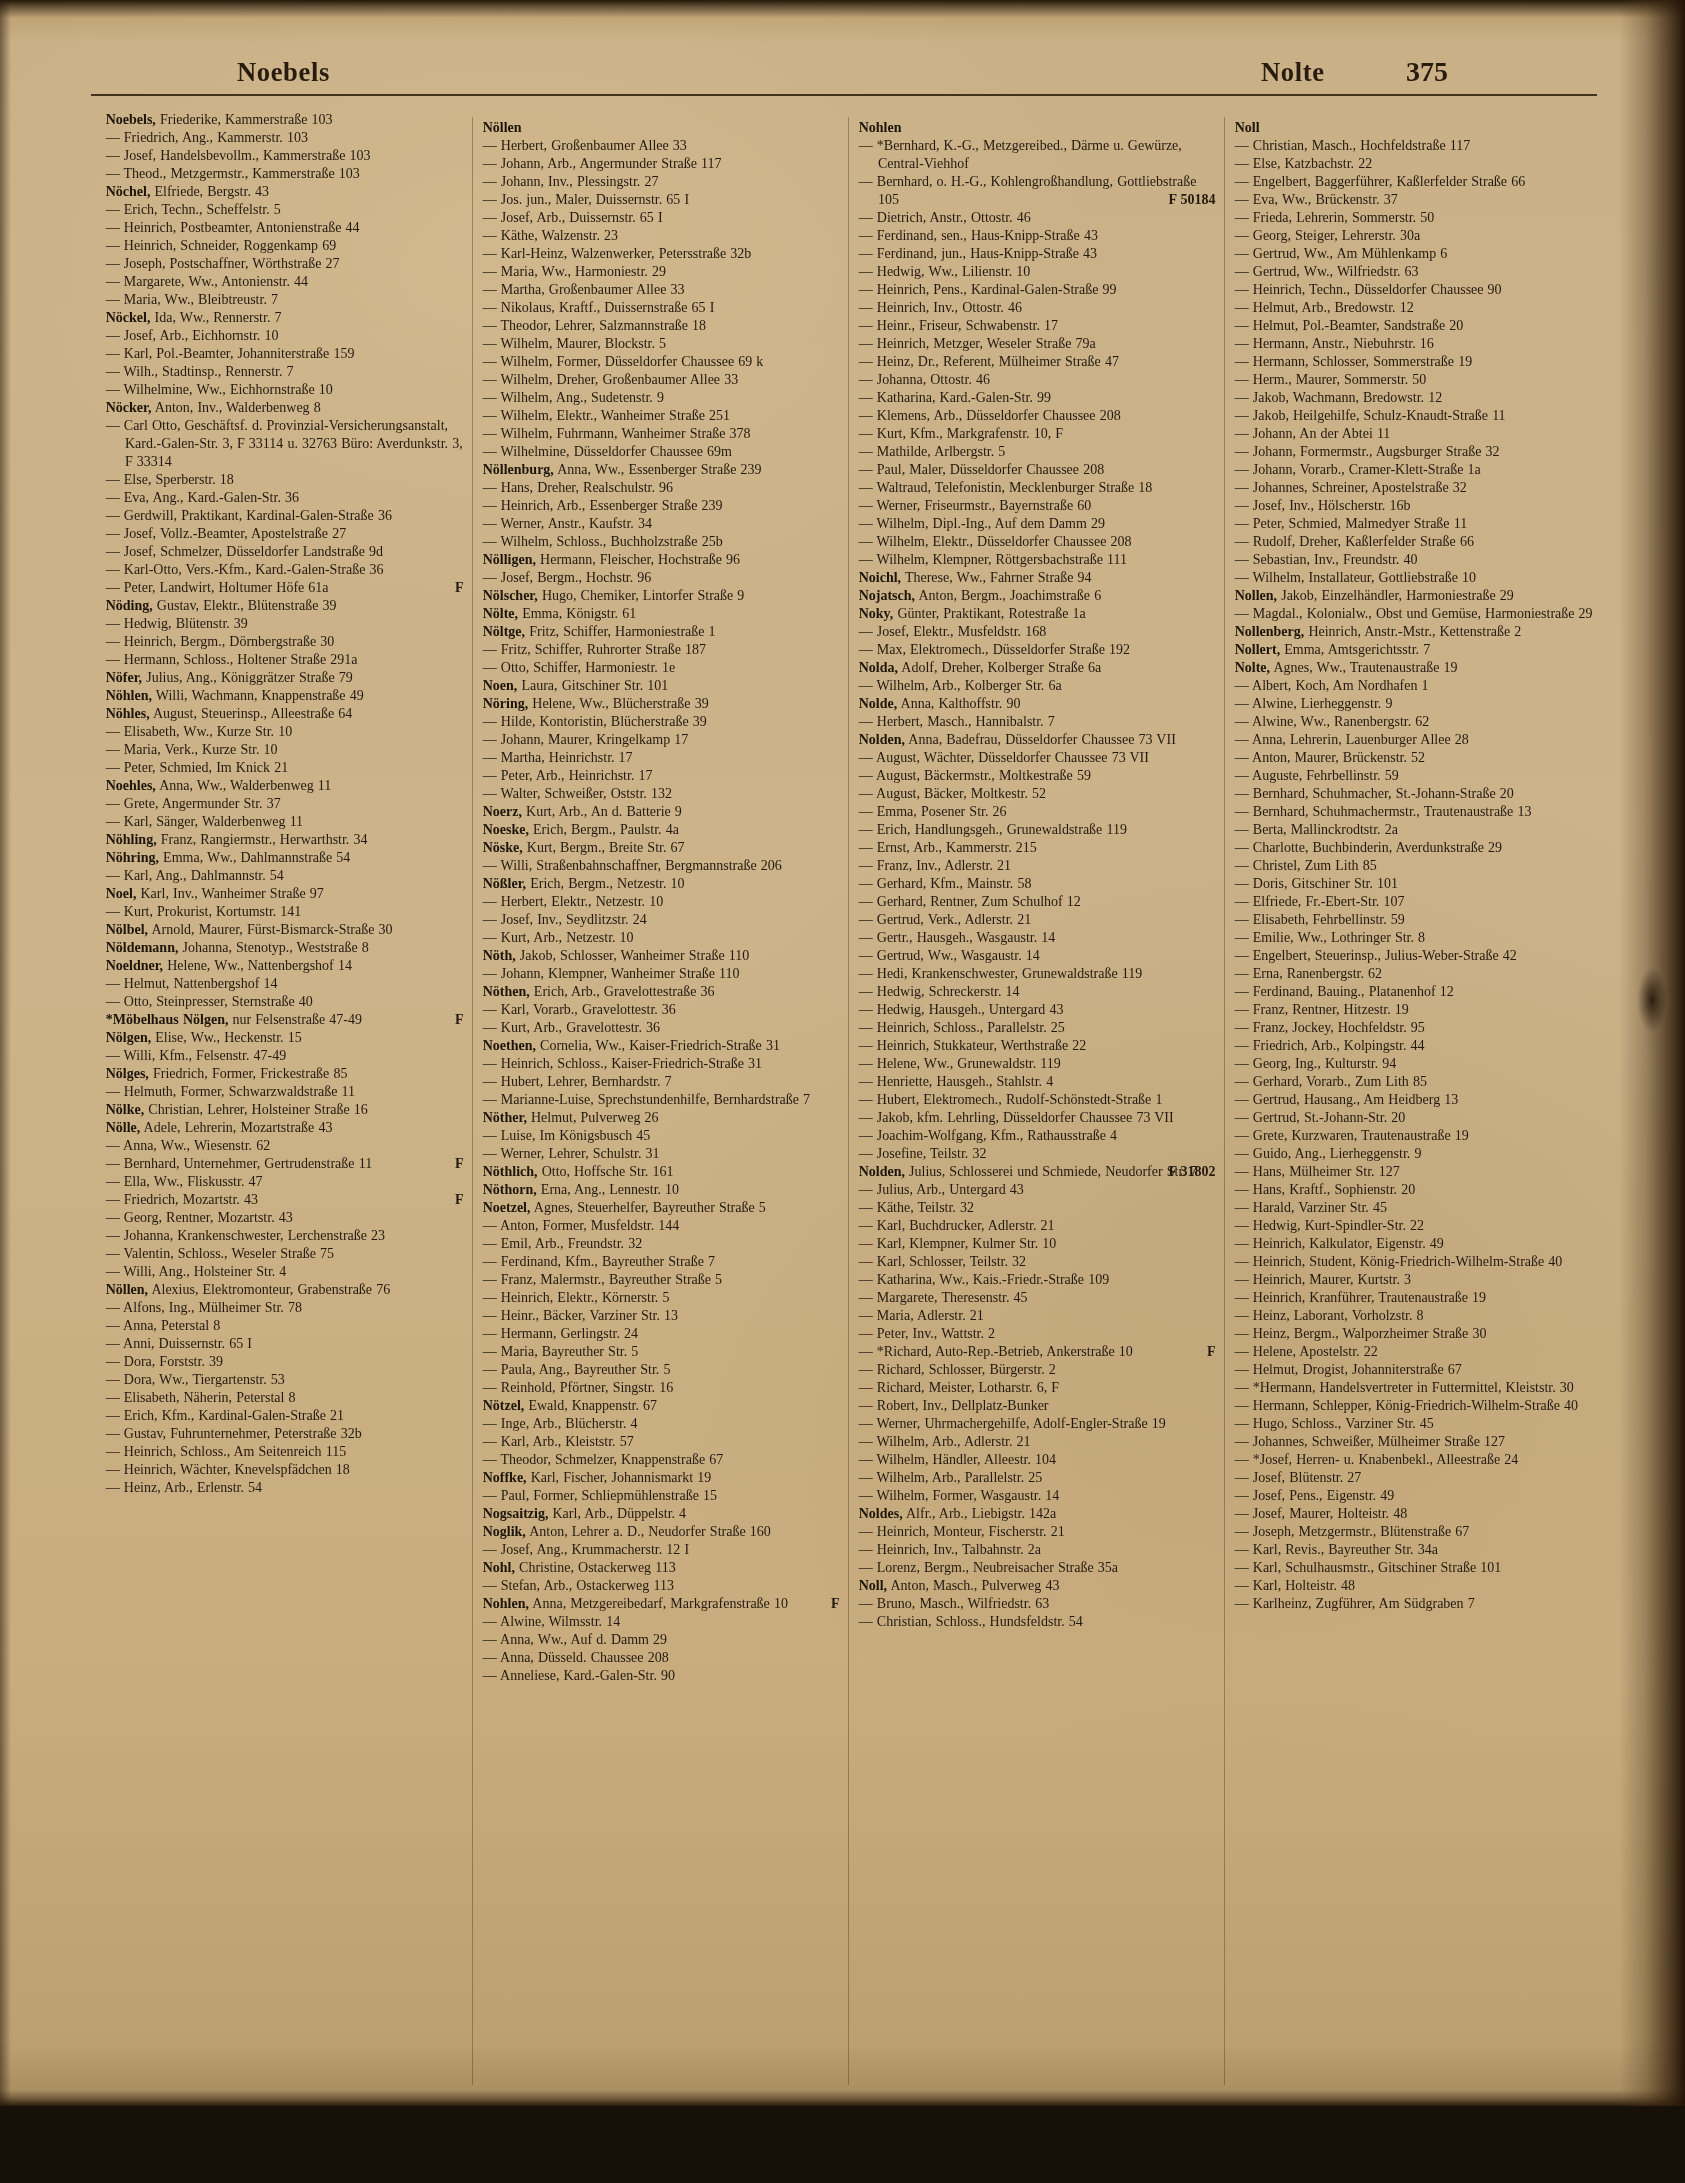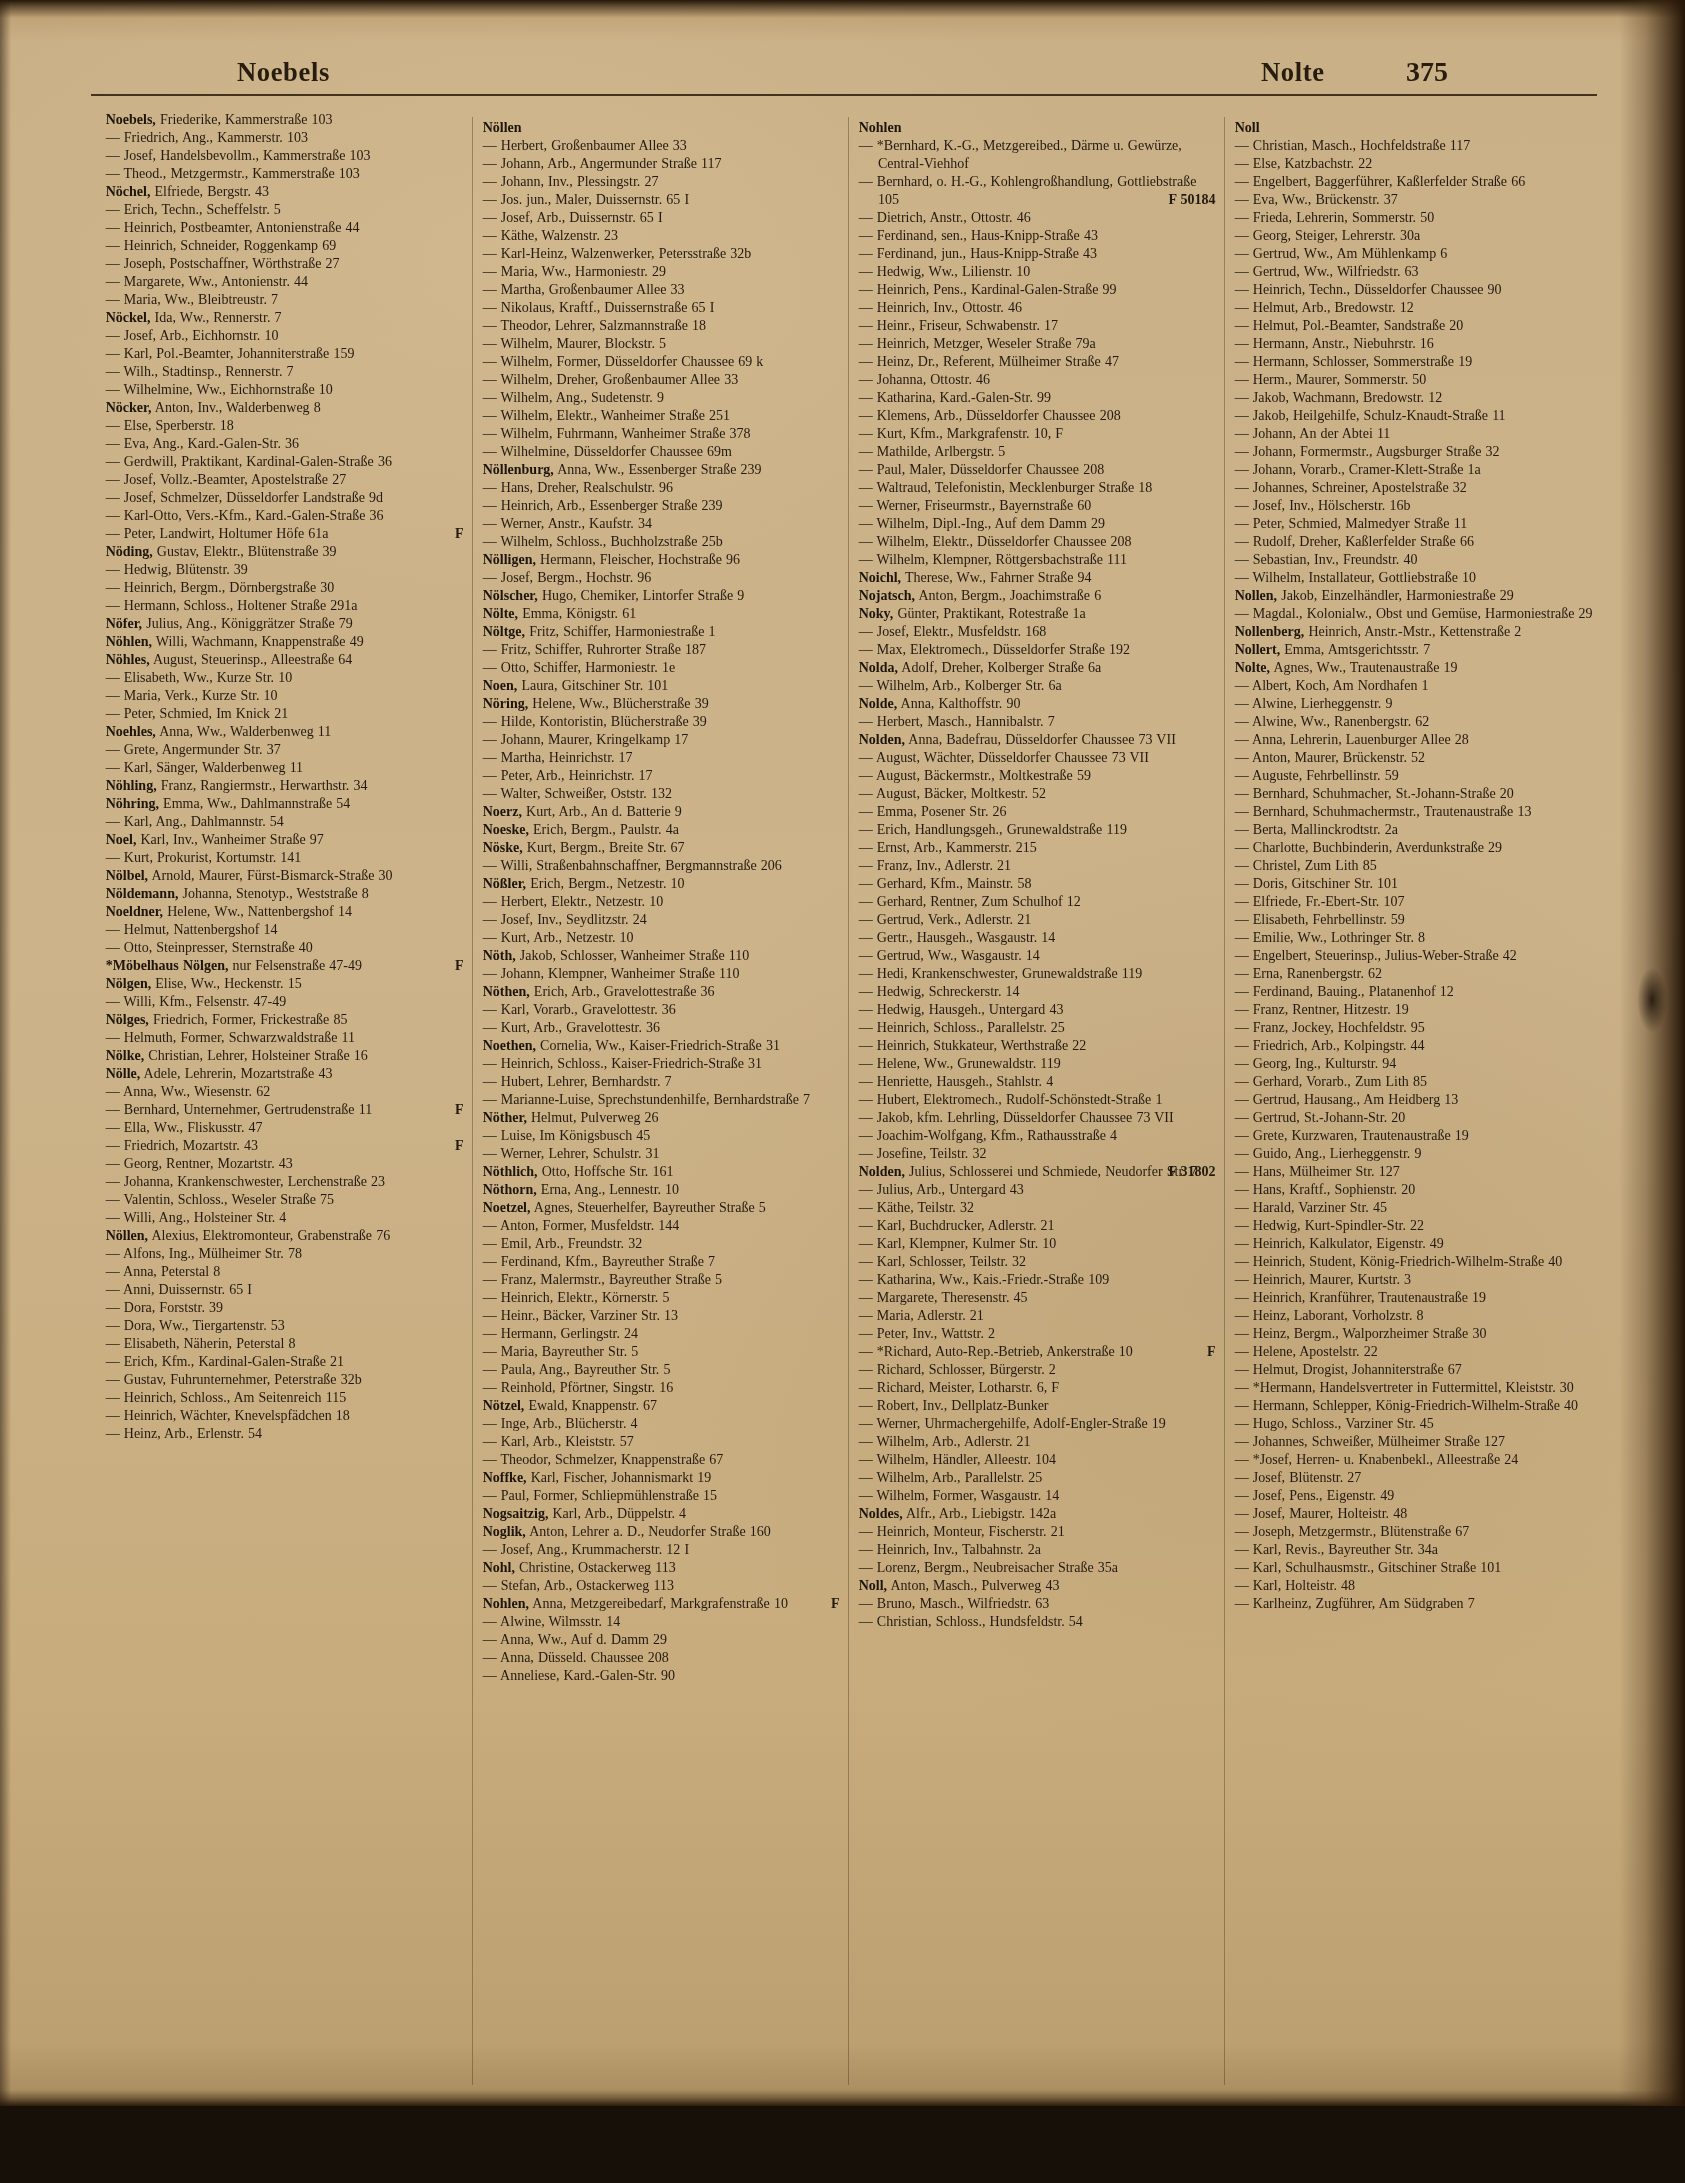--- a/index.html
+++ b/index.html
@@ -54,20 +54,21 @@
         <div class="entry">— Heinrich, Schneider, Roggenkamp 69</div>
         <div class="entry">— Joseph, Postschaffner, Wörthstraße 27</div>
         <div class="entry">— Margarete, Ww., Antonienstr. 44</div>
         <div class="entry">— Maria, Ww., Bleibtreustr. 7</div>
         <div class="entry"><b>Nöckel,</b> Ida, Ww., Rennerstr. 7</div>
         <div class="entry">— Josef, Arb., Eichhornstr. 10</div>
         <div class="entry">— Karl, Pol.-Beamter, Johanniterstraße 159</div>
         <div class="entry">— Wilh., Stadtinsp., Rennerstr. 7</div>
         <div class="entry">— Wilhelmine, Ww., Eichhornstraße 10</div>
         <div class="entry"><b>Nöcker,</b> Anton, Inv., Walderbenweg 8</div>
+        <div class="entry">— Carl Otto, Geschäftsf. d. Provinzial-Versicherungsanstalt, Kard.-Galen-Str. 3,  F 33114 u. 32763 Büro: Averdunkstr. 3,  F 33314</div>
         <div class="entry">— Else, Sperberstr. 18</div>
         <div class="entry">— Eva, Ang., Kard.-Galen-Str. 36</div>
         <div class="entry">— Gerdwill, Praktikant, Kardinal-Galen-Straße 36</div>
         <div class="entry">— Josef, Vollz.-Beamter, Apostelstraße 27</div>
         <div class="entry">— Josef, Schmelzer, Düsseldorfer Landstraße 9d</div>
         <div class="entry">— Karl-Otto, Vers.-Kfm., Kard.-Galen-Straße 36</div>
         <div class="entry">— Peter, Landwirt, Holtumer Höfe 61a<span class="fmark">F</span></div>
         <div class="entry"><b>Nöding,</b> Gustav, Elektr., Blütenstraße 39</div>
         <div class="entry">— Hedwig, Blütenstr. 39</div>
         <div class="entry">— Heinrich, Bergm., Dörnbergstraße 30</div>

